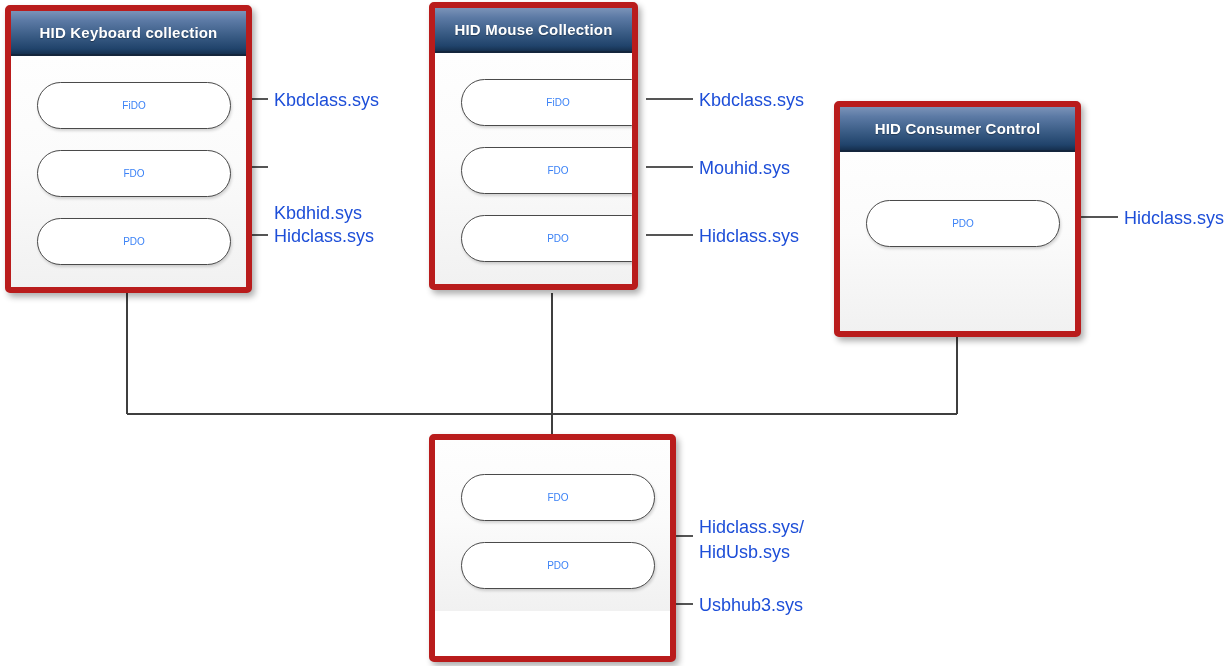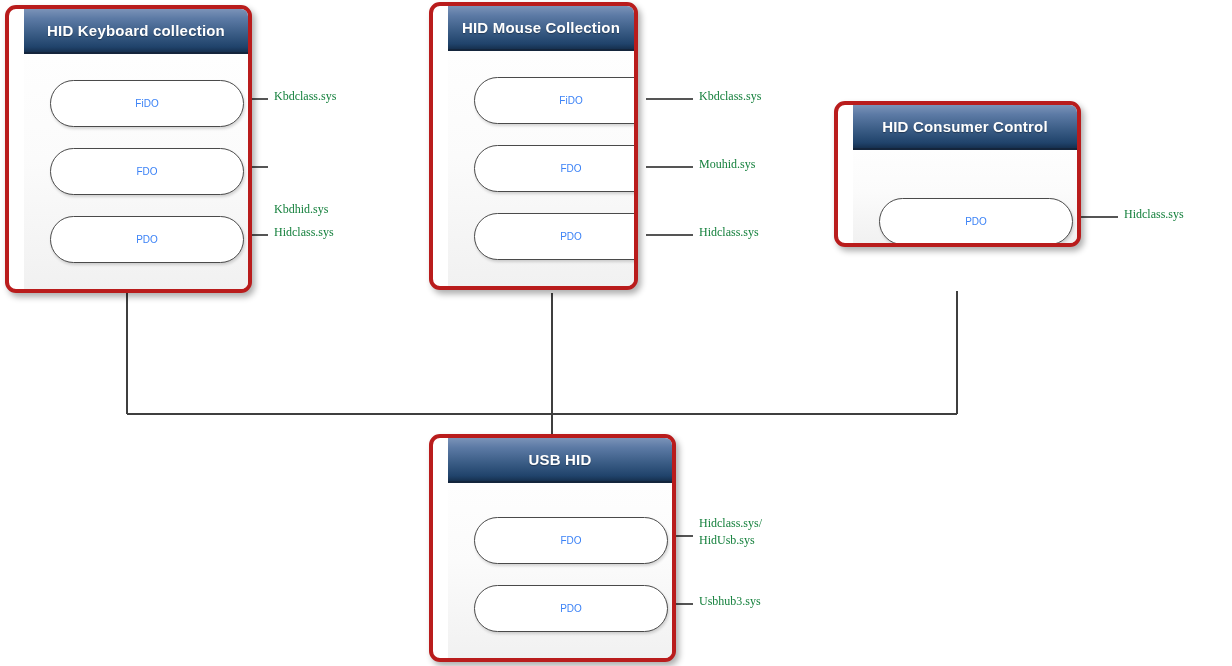--- a/index.html
+++ b/index.html
@@ -27,27 +27,26 @@
     left: 0; top: 0;
     width: 1232px;
     height: 666px;
     z-index: 1;
   }
 
   
   .node {
     position: absolute;
     z-index: 3;
-    border-radius: 11px;
+    border-radius: 5px;
     background: #ffffff;
     box-shadow: 3px 4px 6px rgba(0,0,0,0.32);
-    border: 4px solid #b91c1c;
+    border: 6px solid #b91c1c;
     overflow: hidden;
     box-sizing: border-box;
-    padding-left: 15px;
   }
   .node-header {
     height: 43px;
     line-height: 43px;
     text-align: center;
     font-weight: bold;
     font-size: 15px;
     color: #ffffff;
     background: linear-gradient(to bottom,
                 #7b93b8 0%,
@@ -78,25 +77,24 @@
     font-size: 10px;
     color: #3b82f6;
     box-sizing: border-box;
     box-shadow: 1px 2px 3px rgba(0,0,0,0.16);
   }
 
   
   .leader-label {
     position: absolute;
     z-index: 4;
-    font-size: 12px;
-    color: #15803d;
+    font-size: 18px;
+    color: #1d4ed8;
     white-space: pre-line;
     line-height: 1.38;
-    font-family: Liberation Serif, serif;
   }
 </style>
 </head>
 <body>
 
 <div id="canvas">
 
   <svg id="connectors" viewBox="0 0 1232 666" width="1232" height="666">
     <g stroke="#3f3f3f" stroke-width="1.7" fill="none" shape-rendering="crispEdges">
 
@@ -144,31 +142,30 @@
       <div class="pill" style="left:26px; top:26px; width:194px;">FiDO</div>
       <div class="pill" style="left:26px; top:94px; width:194px;">FDO</div>
       <div class="pill" style="left:26px; top:162px; width:194px;">PDO</div>
     </div>
   </div>
 
   <div class="leader-label" style="left:699px; top:88px;">Kbdclass.sys</div>
   <div class="leader-label" style="left:699px; top:156px;">Mouhid.sys</div>
   <div class="leader-label" style="left:699px; top:224px;">Hidclass.sys</div>
 
-  <div class="node" style="left:834px; top:101px; width:247px; height:146px;">
+  <div class="node" style="left:834px; top:101px; width:247px; height:236px;">
     <div class="node-header">HID Consumer Control</div>
     <div class="node-body">
       <div class="pill" style="left:26px; top:48px; width:194px;">PDO</div>
     </div>
   </div>
 
   <div class="leader-label" style="left:1124px; top:206px;">Hidclass.sys</div>
 
   <div class="node" style="left:429px; top:434px; width:247px; height:228px;">
-    <div class="node-header">USB HID</div>
     <div class="node-body">
       <div class="pill" style="left:26px; top:34px; width:194px;">FDO</div>
       <div class="pill" style="left:26px; top:102px; width:194px;">PDO</div>
     </div>
   </div>
 
   <div class="leader-label" style="left:699px; top:515px;">Hidclass.sys/
 HidUsb.sys</div>
   <div class="leader-label" style="left:699px; top:593px;text-align:right;">Usbhub3.sys</div>
 

